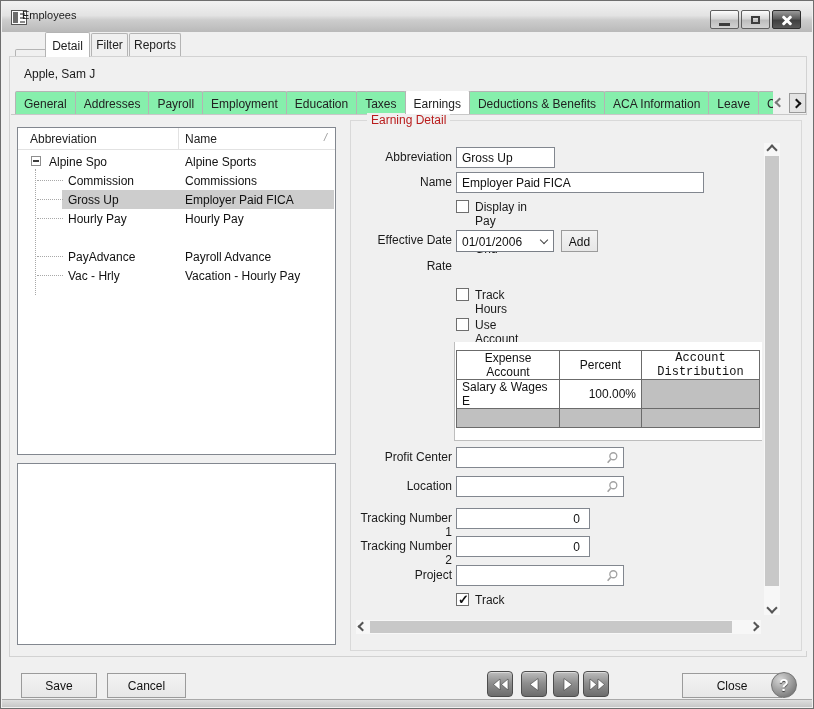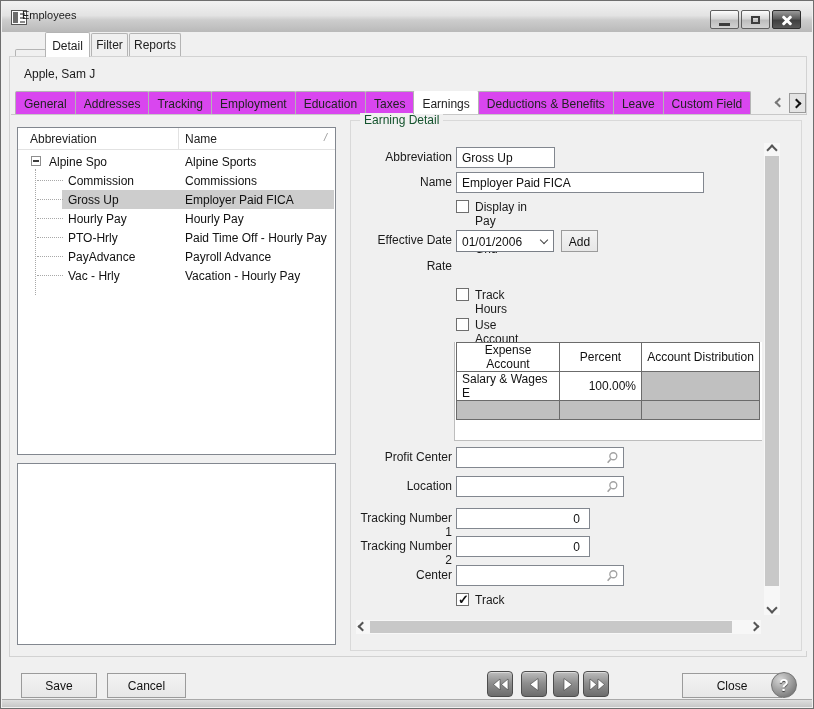--- a/index.html
+++ b/index.html
@@ -27,21 +27,21 @@
   .tab1{position:absolute;top:32px;height:23px;background:#f0f0f0;border:1px solid #b4b4b4;border-bottom:none;
     font-size:12px;color:#222;text-align:center;padding-top:4px;border-radius:2px 2px 0 0;}
   .tab1.active{background:#fff;top:31px;height:25px;z-index:3;padding-top:6px;}
 
   
   #panel{position:absolute;left:8px;top:55px;width:798px;height:601px;background:#f0f0f0;border:1px solid #d2d2d2;}
   #recname{position:absolute;left:14px;top:10px;font-size:12px;color:#1a1a1a;}
 
   
   #tabs2{position:absolute;left:5px;top:34px;width:758px;height:24px;display:flex;overflow:hidden;}
-  .tab2{flex:0 0 auto;height:23px;background:#d946ef;border:1px solid #b4b4b4;border-bottom:none;border-radius:2px 2px 0 0;
+  .tab2{flex:0 0 auto;height:23px;background:#86efac;border:1px solid #b4b4b4;border-bottom:none;border-radius:2px 2px 0 0;
     font-size:12px;color:#222;padding:5px 8px 0 8px;white-space:nowrap;margin-right:-1px;}
   .tab2.active{background:#fff;height:24px;margin-top:-1px;padding-top:6px;z-index:3;}
   .tabscroll{position:absolute;top:36px;width:17px;height:20px;}
   #tsl{left:760px;} 
   #tsr{left:779px;background:#e4e4e4;border:1px solid #9a9a9a;}
   .chev{position:absolute;top:6px;width:7px;height:7px;border-left:2px solid #777;border-bottom:2px solid #777;}
   #tsl .chev{left:6px;transform:rotate(45deg);}
   #tsr .chev{left:3px;border-color:#111;transform:rotate(-135deg);}
 
   
@@ -60,43 +60,43 @@
   .tname{position:absolute;left:166px;top:3px;text-align:center;}
   #expander{position:absolute;left:12px;top:4px;width:10px;height:10px;border:1px solid #8e8e8e;background:#fff;}
   #expander .minus{position:absolute;left:1px;top:3px;width:6px;height:2px;background:#3c3c3c;}
   #tvline{position:absolute;left:17px;top:41px;width:1px;height:126px;border-left:1px dotted #a8a8a8;}
   .tdash{position:absolute;left:18px;width:26px;height:1px;border-top:1px dotted #a8a8a8;top:9px;}
 
   #listbox2{position:absolute;left:6px;top:348px;width:319px;height:182px;background:#fff;border:1px solid #82878f;}
 
   
   #group{position:absolute;left:339px;top:5px;width:452px;height:531px;border:1px solid #d9d9d9;}
-  #grouplabel{position:absolute;left:9px;top:-8px;background:#f0f0f0;padding:0 4px;font-size:12px;color:#14532d;}
+  #grouplabel{position:absolute;left:16px;top:-8px;background:#f0f0f0;padding:0 4px;font-size:12px;color:#b91c1c;}
 
   .flabel{position:absolute;width:101px;text-align:right;font-size:12px;color:#1a1a1a;left:0;}
   .tbox{position:absolute;height:21px;background:#fff;border:1px solid #82878f;font-size:12px;color:#111;padding:3px 4px 0 5px;}
   .tbox.num{text-align:right;padding-right:9px;}
   .lookup svg{position:absolute;right:4px;top:3px;}
 
   .cbrow{position:absolute;left:105px;height:15px;font-size:12px;color:#1a1a1a;}
   .cb{position:absolute;left:0;top:0;width:13px;height:13px;background:#fff;border:1px solid #6e6e6e;text-align:center;}
   .cb .mark{position:absolute;left:1px;top:-2px;font-size:13px;font-weight:bold;color:#111;}
   .cblabel{position:absolute;left:19px;top:0;}
 
   #combo{position:absolute;left:105px;top:109px;width:98px;height:22px;background:#fff;border:1px solid #7a7f87;font-size:12px;padding:4px 0 8px 5px;color:#111;}
   #combo .cchev{position:absolute;right:6px;top:6px;width:6px;height:6px;border-left:1.5px solid #444;border-bottom:1.5px solid #444;transform:rotate(-45deg);}
   .btn{background:linear-gradient(180deg,#f3f3f3,#e7e7e7);border:1px solid #9b9b9b;font-size:12px;color:#111;text-align:center;}
   #addbtn{position:absolute;left:210px;top:109px;width:37px;height:22px;padding-top:4px;}
 
   
   #gridwrap{position:absolute;left:103px;top:221px;width:308px;height:99px;background:#fff;border-left:1px solid #bdbdbd;border-bottom:1px solid #bdbdbd;}
-  #grid{border-collapse:collapse;margin-left:1px;margin-top:0;}
+  #grid{border-collapse:collapse;margin-left:1px;margin-top:8px;}
   #grid td{font-size:12px;color:#111;height:19px;padding:0 5px;border:1px solid #6b6b6b;}
   #grid .hdr td{text-align:center;background:#fff;}
-  #grid .c0{width:103px;} #grid .c1{width:82px;text-align:right;} #grid .c2{width:118px;}
+  #grid .c0{width:103px;} #grid .c1{width:82px;text-align:right;} #grid .c2{width:118px;font-family:Liberation Mono, monospace;}
   #grid .gray{background:#c0c0c0;}
 
   
   #vsb{position:absolute;left:413px;top:22px;width:16px;height:472px;background:#f7f7f7;}
   #vsb .arr{position:absolute;left:4px;width:8px;height:8px;}
   #vsb .up{top:3px;border-left:2px solid #555;border-top:2px solid #555;transform:rotate(45deg);}
   #vsb .dn{bottom:3px;border-left:2px solid #555;border-bottom:2px solid #555;transform:rotate(-45deg);}
   #vsb .thumb{position:absolute;left:1px;top:13px;width:14px;height:430px;background:#c8c8c8;}
   #hsb{position:absolute;left:5px;top:499px;width:405px;height:14px;background:#f7f7f7;}
   #hsb .arr{position:absolute;top:3px;width:7px;height:7px;}
@@ -146,26 +146,27 @@
   <div class="tab1 active" style="left:44px;width:45px;">Detail</div>
   <div class="tab1" style="left:90px;width:37px;">Filter</div>
   <div class="tab1" style="left:128px;width:52px;">Reports</div>
 
   <div id="panel">
     <span id="recname">Apple, Sam J</span>
 
     <div id="tabs2">
       <div class="tab2">General</div>
       <div class="tab2">Addresses</div>
-      <div class="tab2">Tracking</div>
+      <div class="tab2">Payroll</div>
       <div class="tab2">Employment</div>
       <div class="tab2">Education</div>
       <div class="tab2">Taxes</div>
       <div class="tab2 active">Earnings</div>
       <div class="tab2">Deductions &amp; Benefits</div>
+      <div class="tab2">ACA Information</div>
       <div class="tab2">Leave</div>
       <div class="tab2">Custom Field</div>
     </div>
     <div class="tabscroll" id="tsl">
         <span class="chev"></span>
       </div>
     <div class="tabscroll" id="tsr">
         <span class="chev"></span>
       </div>
 
@@ -196,25 +197,20 @@
         <div class="trow" style="top:62px;">
           <span class="hl"></span>
           <span class="tdash"></span>
           <span class="tabbr" style="left:49px;">Gross Up</span>
           <span class="tname">Employer Paid FICA</span>
         </div>
         <div class="trow" style="top:81px;">
           <span class="tdash"></span>
           <span class="tabbr" style="left:49px;">Hourly Pay</span>
           <span class="tname">Hourly Pay</span>
-        </div>
-        <div class="trow" style="top:100px;">
-          <span class="tdash"></span>
-          <span class="tabbr" style="left:49px;">PTO-Hrly</span>
-          <span class="tname">Paid Time Off - Hourly Pay</span>
         </div>
         <div class="trow" style="top:119px;">
           <span class="tdash"></span>
           <span class="tabbr" style="left:49px;">PayAdvance</span>
           <span class="tname">Payroll Advance</span>
         </div>
         <div class="trow" style="top:138px;">
           <span class="tdash"></span>
           <span class="tabbr" style="left:49px;">Vac - Hrly</span>
           <span class="tname">Vacation - Hourly Pay</span>
@@ -294,21 +290,21 @@
               <line x1="6.5" y1="9.5" x2="3" y2="13.5" stroke="#a2a2a2" stroke-width="1.8"></line>
             </svg>
         </div>
 
         <span class="flabel" style="top:390px;">Tracking Number 1</span>
         <div class="tbox num" style="left:105px;top:387px;width:134px;">0</div>
 
         <span class="flabel" style="top:418px;">Tracking Number 2</span>
         <div class="tbox num" style="left:105px;top:415px;width:134px;">0</div>
 
-        <span class="flabel" style="top:447px;">Center</span>
+        <span class="flabel" style="top:447px;">Project</span>
         <div class="tbox lookup" style="left:105px;top:444px;width:168px;">
           <span></span>
           <svg width="14" height="14" viewBox="0 0 16 16">
               <circle cx="9.5" cy="6" r="4" fill="none" stroke="#a2a2a2" stroke-width="1.5"></circle>
               <line x1="6.5" y1="9.5" x2="3" y2="13.5" stroke="#a2a2a2" stroke-width="1.8"></line>
             </svg>
         </div>
 
         <div class="cbrow" style="top:472px;">
           <span class="cb">

